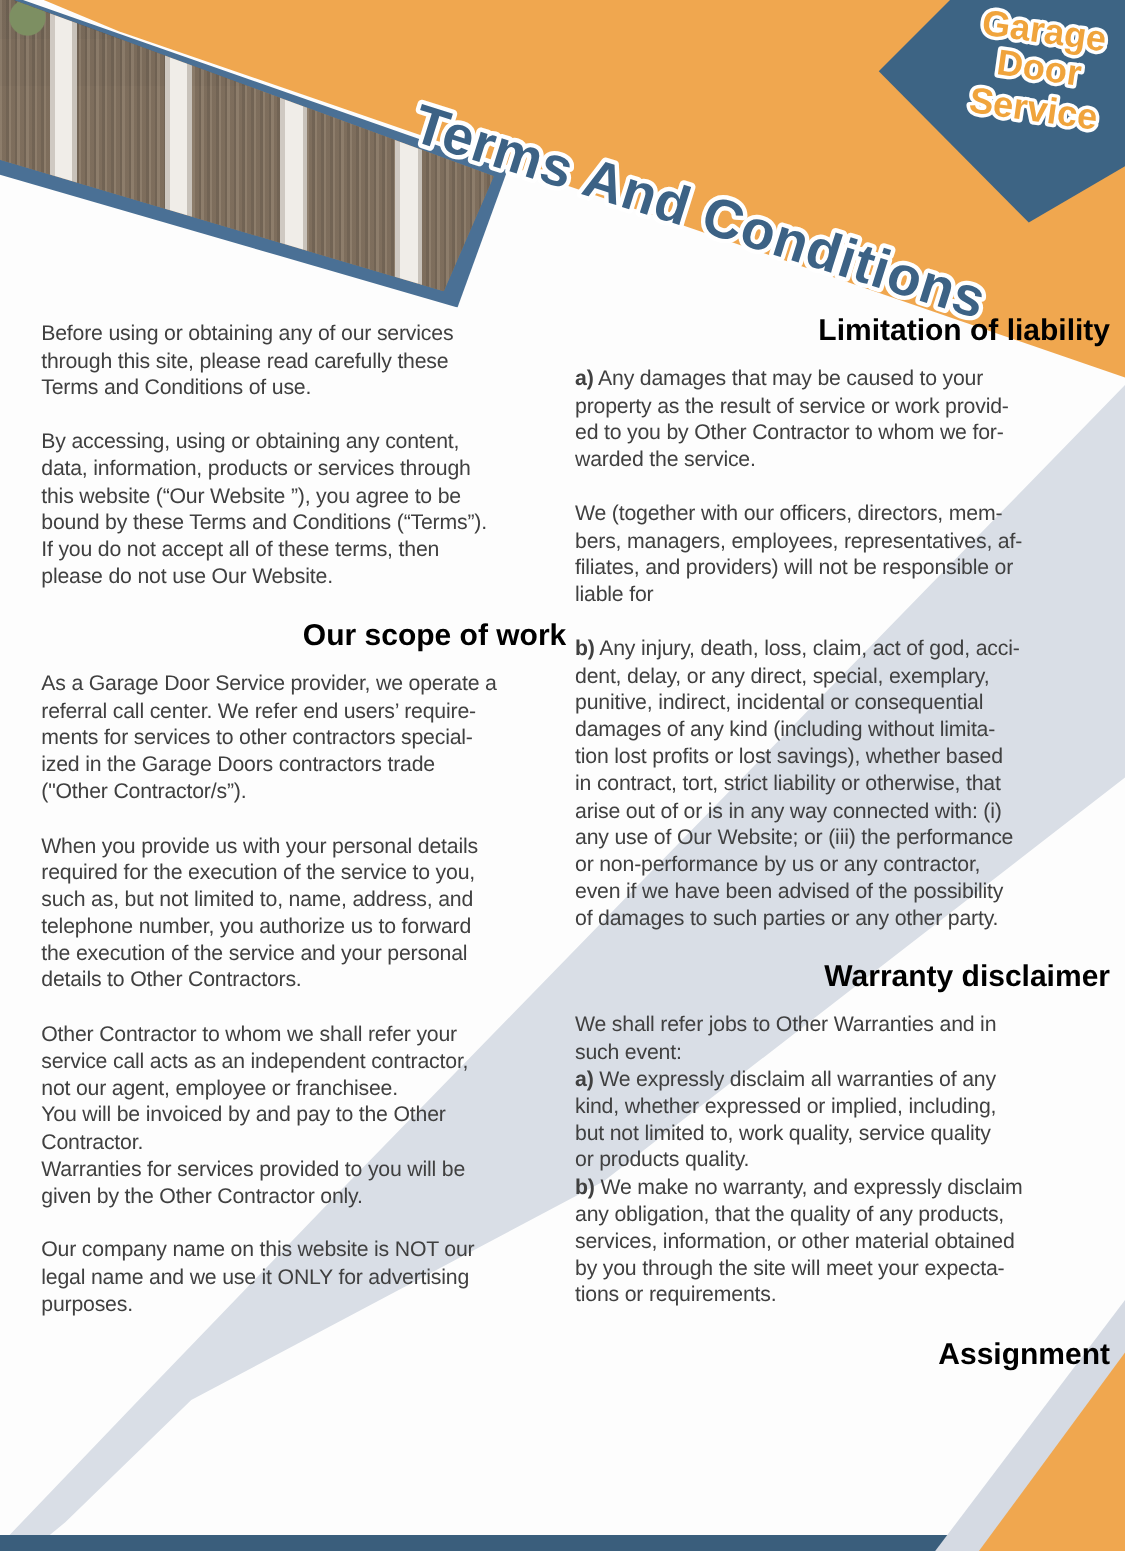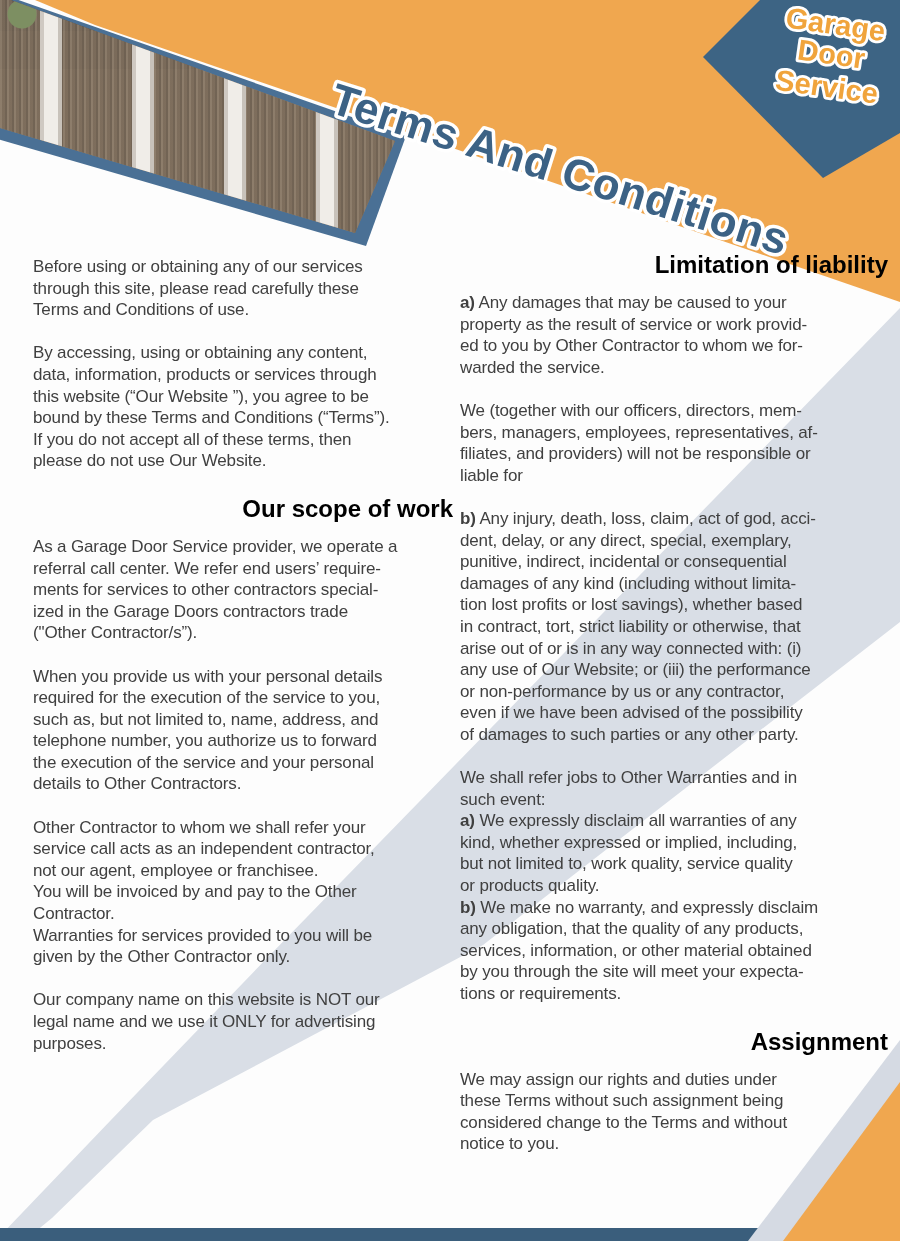--- a/index.html
+++ b/index.html
@@ -108,31 +108,28 @@
 dent, delay, or any direct, special, exemplary,
 punitive, indirect, incidental or consequential
 damages of any kind (including without limita-
 tion lost profits or lost savings), whether based
 in contract, tort, strict liability or otherwise, that
 arise out of or is in any way connected with: (i)
 any use of Our Website; or (iii) the performance
 or non-performance by us or any contractor,
 even if we have been advised of the possibility
 of damages to such parties or any other party.</span></div>
+      <div class="h">Warranty disclaimer</div>
       <div class="p"><span>We shall refer jobs to Other Warranties and in
 such event:
 </span><span class="b">a)</span><span> We expressly disclaim all warranties of any
 kind, whether expressed or implied, including,
 but not limited to, work quality, service quality
 or products quality.
 </span><span class="b">b)</span><span> We make no warranty, and expressly disclaim
 any obligation, that the quality of any products,
 services, information, or other material obtained
 by you through the site will meet your expecta-
 tions or requirements.</span></div>
       <div class="h">Assignment</div>
-      <div class="p"><span>We may assign our rights and duties under
-these Terms without such assignment being
-considered change to the Terms and without
-notice to you.</span></div>
     </div>
 
 </div>
 
 </body></html>

